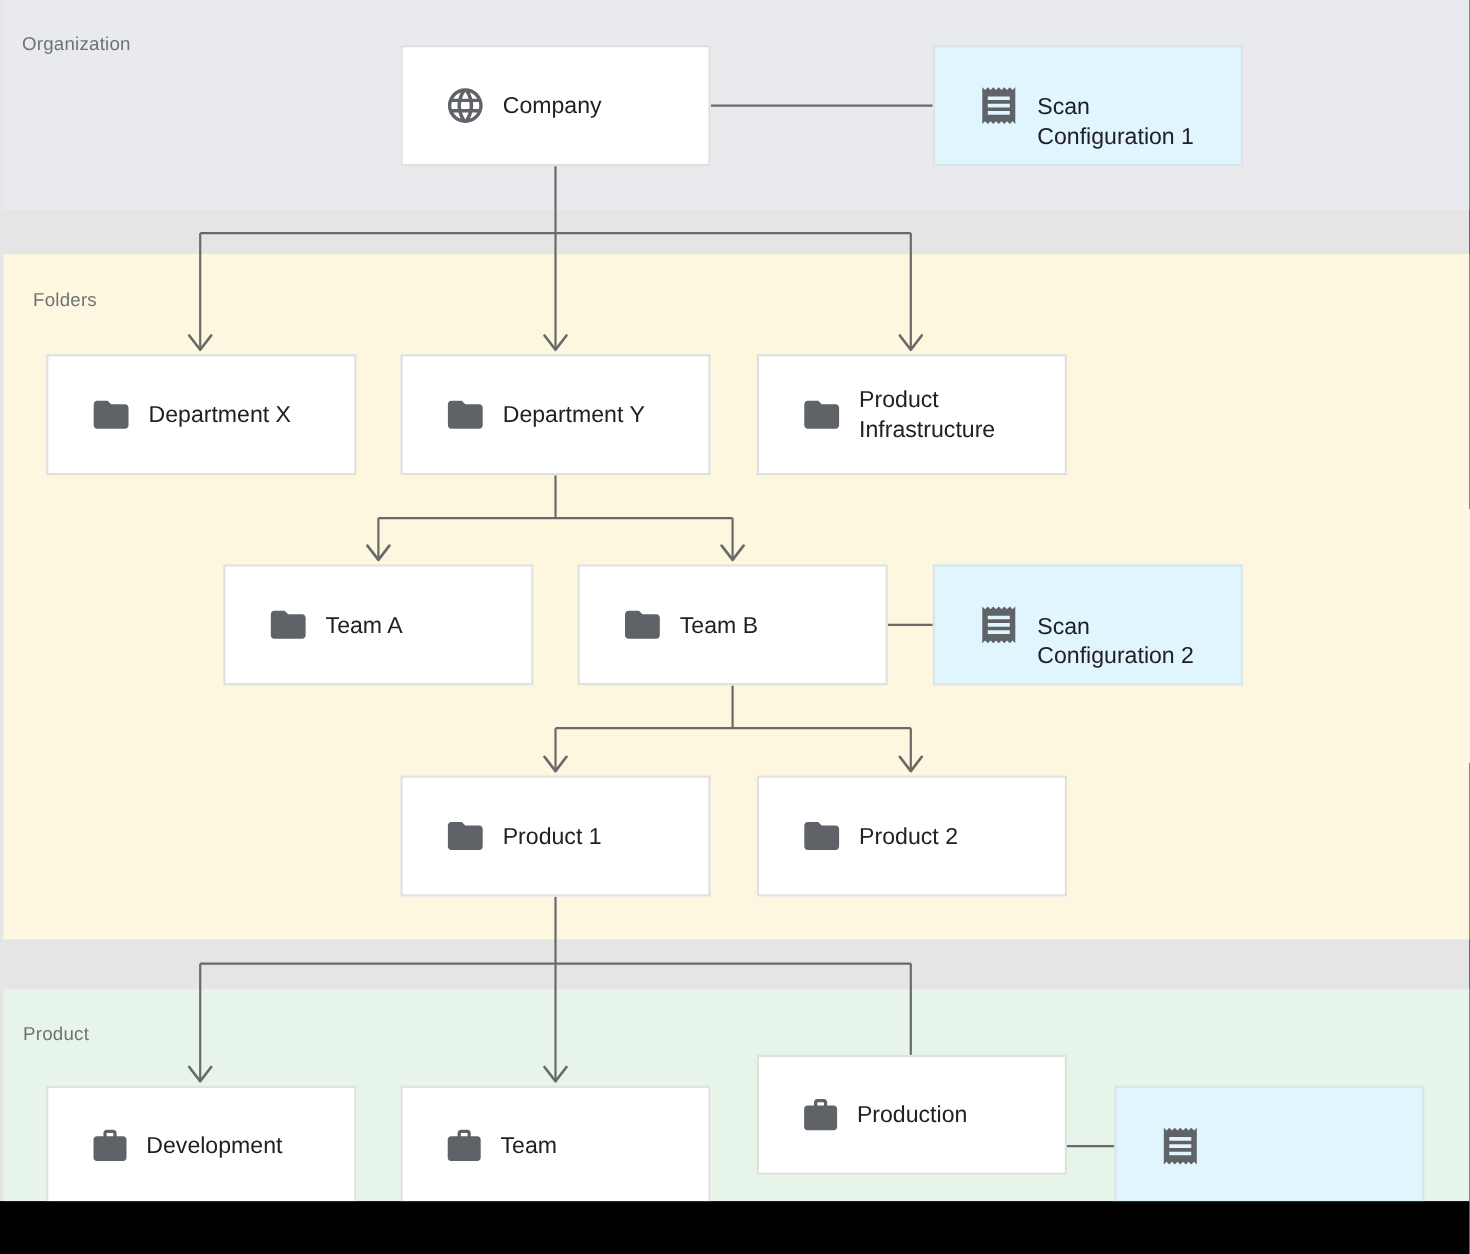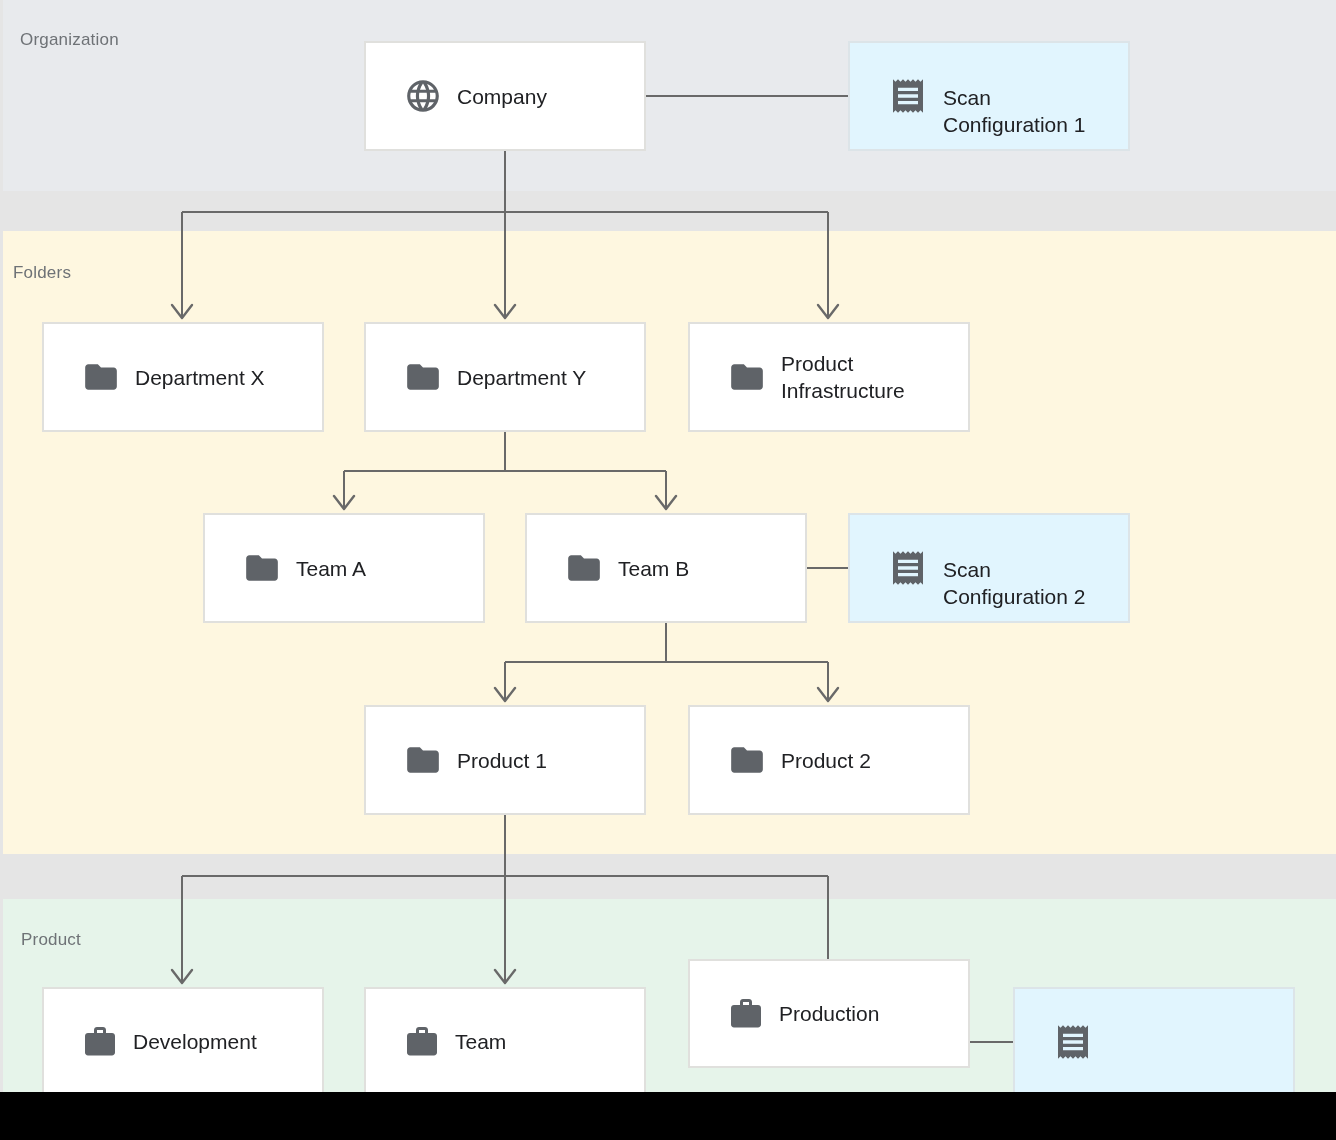--- a/index.html
+++ b/index.html
@@ -26,21 +26,21 @@
 </head>
 <body>
 
 <div class="canvas">
 
   <div class="band band-org"></div>
   <div class="band band-folders"></div>
   <div class="band band-projects"></div>
 
   <div class="section-label" style="left:20px;top:30px">Organization</div>
-  <div class="section-label" style="left:13px;top:263px">Folders</div>
+  <div class="section-label" style="left:30px;top:263px">Folders</div>
   <div class="section-label" style="left:21px;top:930px">Product</div>
 
   <svg class="edges" width="1336" height="1140">
     <g>
 
       <path d="M505 151 V212"></path>
       <path d="M182 212 H828"></path>
       <path d="M182 212 V318"></path>
       <path d="M505 212 V318"></path>
       <path d="M828 212 V318"></path>

